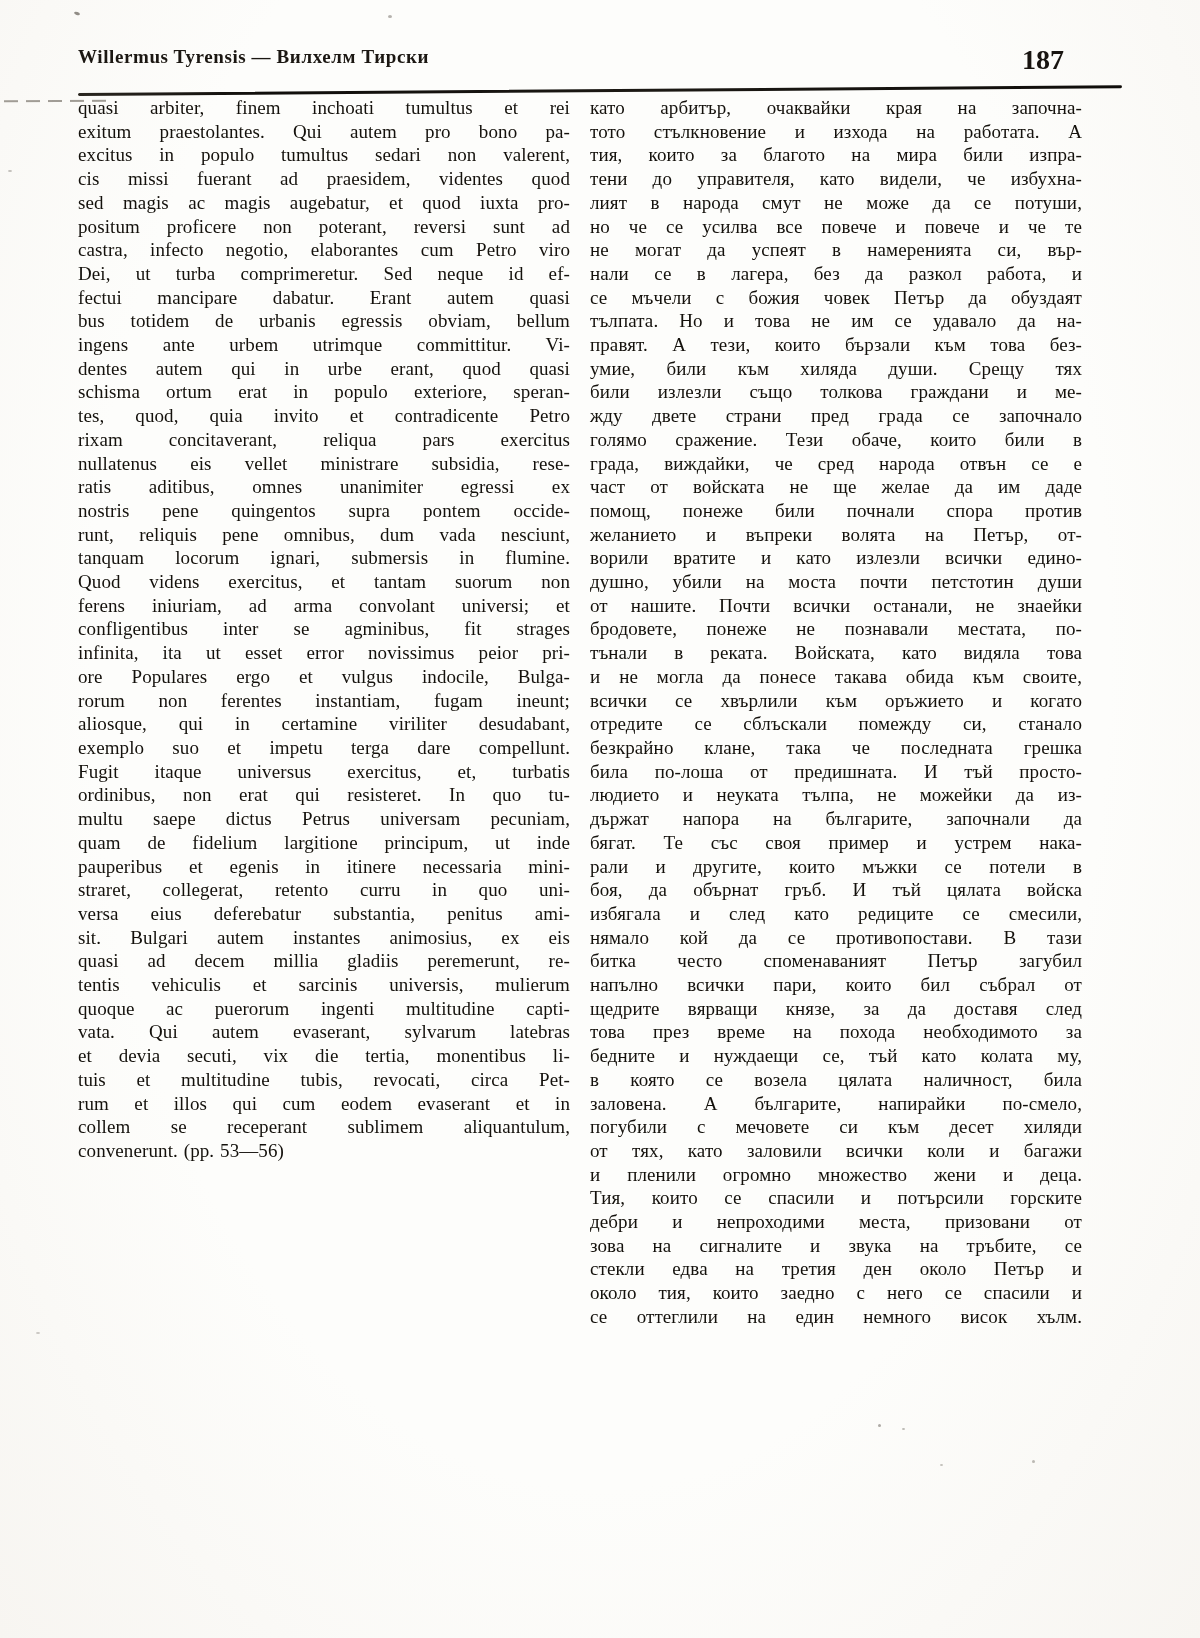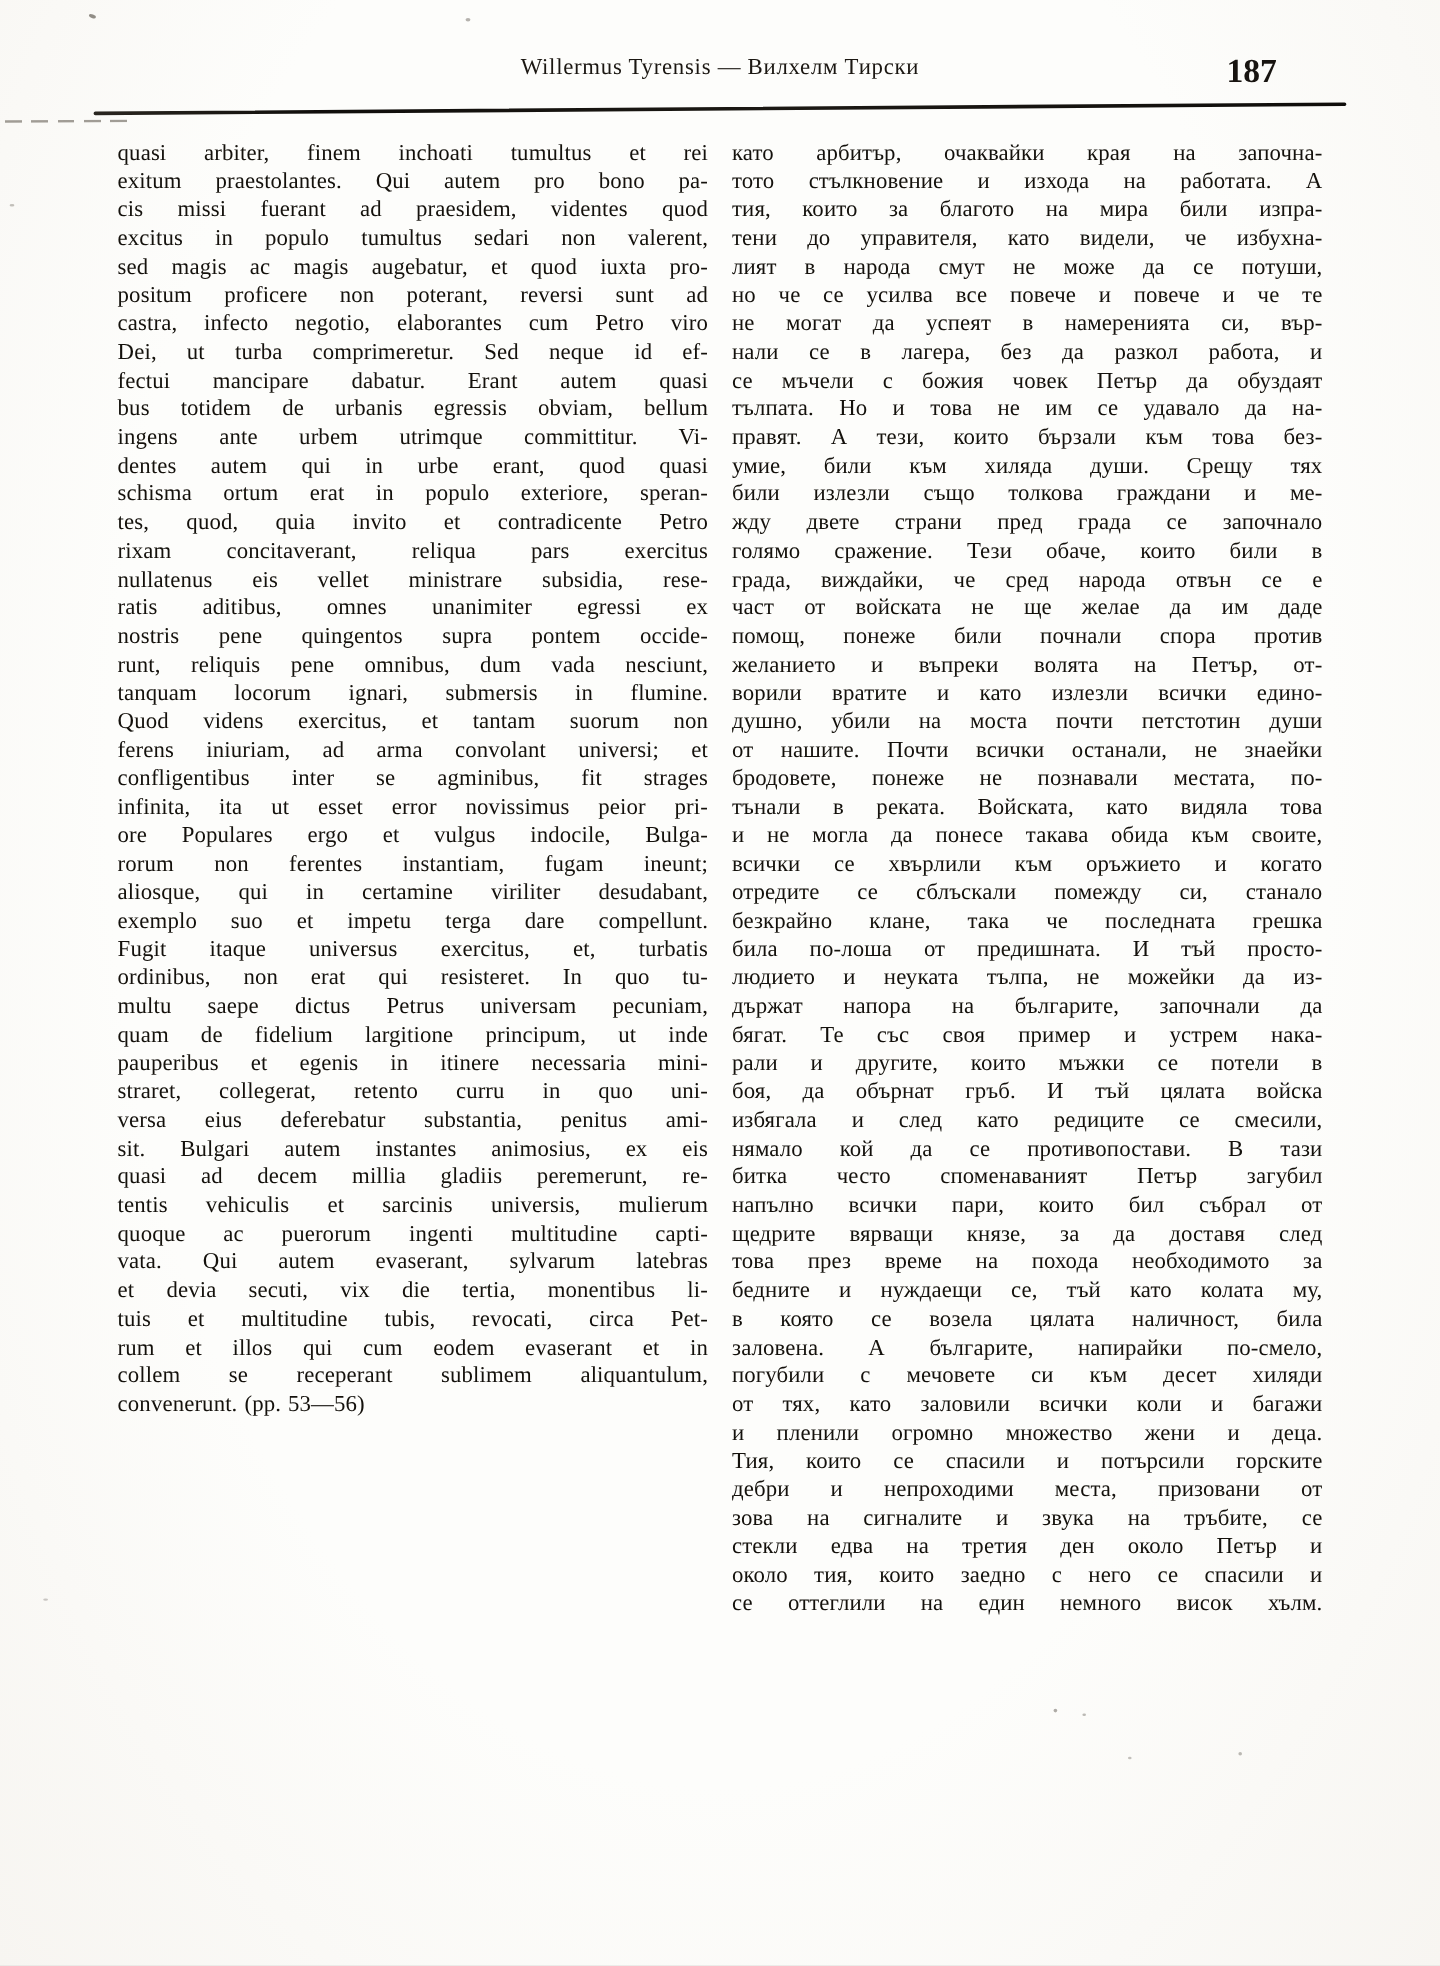--- a/index.html
+++ b/index.html
@@ -12,22 +12,21 @@
     overflow:hidden;
     font-family:"Liberation Serif","DejaVu Serif",serif;
     color:#15120e;
   }
   .running-head{
     position:absolute;
     left:78px;top:46px;width:1044px;height:30px;
   }
   .running-title{
     position:absolute;left:0;right:0;
-    text-align:center;
-    font-size:19px;font-weight:normal;
+    font-size:19px;font-weight:bold;
     letter-spacing:0.6px;
     color:#1b1712;
   }
   .page-number{
     position:absolute;right:58px;top:-2px;
     font-size:28px;font-weight:bold;
     color:#181410;
   }
   .head-rule{
     position:absolute;left:78px;top:93px;width:1044px;height:3.2px;
@@ -36,22 +35,22 @@
     transform-origin:left center;
     border-radius:2px;
   }
   .head-rule-dash{
     position:absolute;left:4px;top:100px;width:110px;height:2px;
     background:repeating-linear-gradient(90deg,#8a857d 0 14px,transparent 14px 22px);
     transform:rotate(-0.3deg);
     opacity:0.8;
   }
   .columns{
-    position:absolute;left:78px;top:116px;
-    display:flex;gap:20px;margin-left:20px;
+    position:absolute;left:78px;top:96px;
+    display:flex;gap:20px;
   }
   .col{width:492px;}
   .tline{
     font-size:19px;
     line-height:23.7px;
     text-align:justify;
     text-align-last:justify;
     white-space:normal;
     letter-spacing:0.1px;
     word-spacing:1px;
@@ -92,22 +91,22 @@
     <div class="page-number">187</div>
   </div>
 
   <div class="head-rule"></div>
   <div class="head-rule-dash"></div>
 
   <div class="columns">
     <div class="col" id="latin-column" lang="la">
         <div class="tline">quasi arbiter, finem inchoati tumultus et rei</div>
         <div class="tline">exitum praestolantes. Qui autem pro bono pa-</div>
+        <div class="tline">excitus in populo tumultus sedari non valerent,</div>
         <div class="tline">cis missi fuerant ad praesidem, videntes quod</div>
-        <div class="tline">excitus in populo tumultus sedari non valerent,</div>
         <div class="tline">sed magis ac magis augebatur, et quod iuxta pro-</div>
         <div class="tline">positum proficere non poterant, reversi sunt ad</div>
         <div class="tline">castra, infecto negotio, elaborantes cum Petro viro</div>
         <div class="tline">Dei, ut turba comprimeretur. Sed neque id ef-</div>
         <div class="tline">fectui mancipare dabatur. Erant autem quasi</div>
         <div class="tline">bus totidem de urbanis egressis obviam, bellum</div>
         <div class="tline">ingens ante urbem utrimque committitur. Vi-</div>
         <div class="tline">dentes autem qui in urbe erant, quod quasi</div>
         <div class="tline">schisma ortum erat in populo exteriore, speran-</div>
         <div class="tline">tes, quod, quia invito et contradicente Petro</div>

